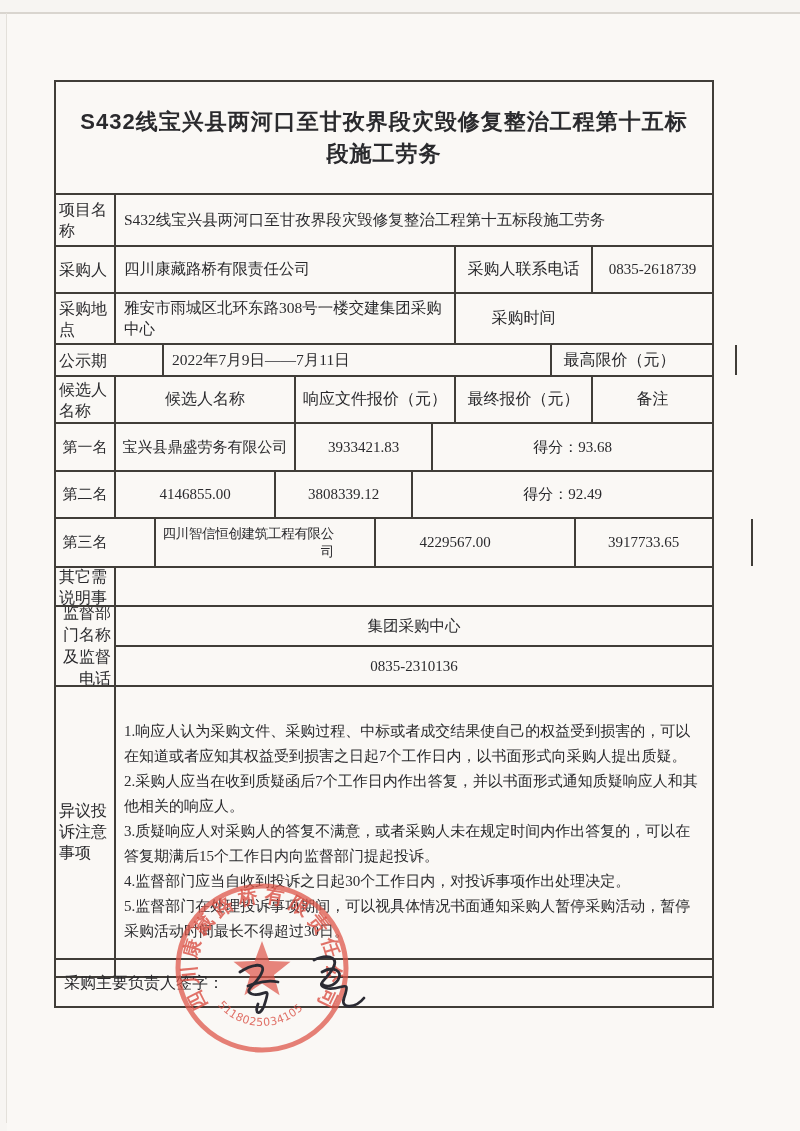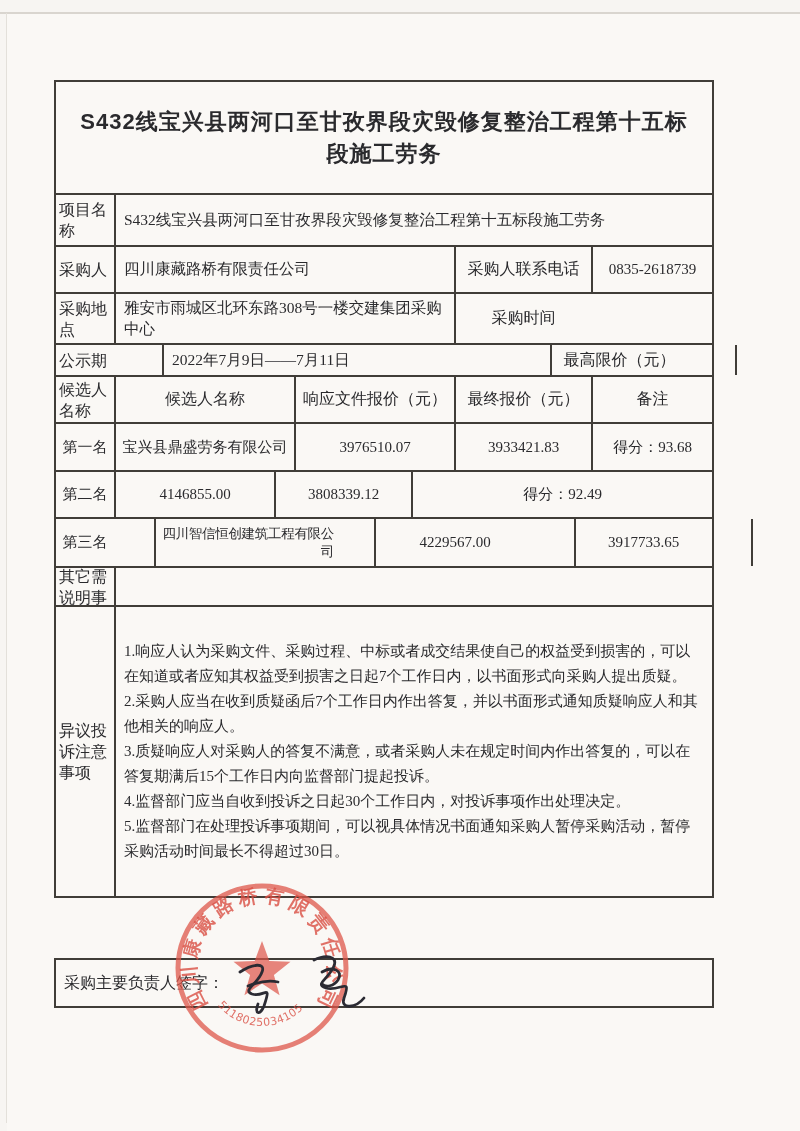--- a/index.html
+++ b/index.html
@@ -105,21 +105,20 @@
     <div class="cell w-label lbl">候选人名称</div>
     <div class="cell w-name ctr hdr">候选人名称</div>
     <div class="cell w-bid ctr hdr">响应文件报价（元）</div>
     <div class="cell w-c3 ctr hdr">最终报价（元）</div>
     <div class="cell w-rest ctr hdr">备注</div>
   </div>
 
   <div class="row" style="height:46px;">
     <div class="cell w-label ctr" style="font-size:15px;">第一名</div>
     <div class="cell w-name ctr" style="font-size:15px;">宝兴县鼎盛劳务有限公司</div>
-    <div class="cell w-bid ctr num">3976510.07</div>
     <div class="cell w-c3 ctr num">3933421.83</div>
     <div class="cell w-rest ctr" style="font-size:15px;">得分：93.68</div>
   </div>
 
   <div class="row" style="height:45px;">
     <div class="cell w-label ctr" style="font-size:15px;font-family:Liberation Serif, serif;">第二名</div>
     <div class="cell w-bid ctr num">4146855.00</div>
     <div class="cell w-c3 ctr num">3808339.12</div>
     <div class="cell w-rest ctr" style="font-size:15px;">得分：92.49</div>
   </div>
@@ -130,20 +129,27 @@
     <div class="cell w-bid ctr num">4229567.00</div>
     <div class="cell w-c3 ctr num">3917733.65</div>
     <div class="cell w-rest ctr" style="font-size:15px;">得分：91.09</div>
   </div>
 
   <div class="row" style="height:37px;">
     <div class="cell w-label lbl">其它需说明事</div>
     <div class="cell w-rest val"></div>
   </div>
 
+  <div class="row" style="height:78px;">
+    <div class="cell w-label lbl ctr" style="line-height:22px;">监督部门名称及监督电话</div>
+    <div class="stack">
+      <div class="substack" style="height:38px;font-size:15.5px;border-left:2px solid #403d38;">集团采购中心</div>
+      <div class="substack sub2 num" style="flex:1;border-left:2px solid #403d38;">0835-2310136</div>
+    </div>
+  </div>
 
   <div class="row" style="height:289px;">
     <div class="cell w-label lbl">异议投诉注意事项</div>
     <div class="obj-wrap">
       <div class="obj-text">
         <div>1.响应人认为采购文件、采购过程、中标或者成交结果使自己的权益受到损害的，可以在知道或者应知其权益受到损害之日起7个工作日内，以书面形式向采购人提出质疑。</div>
         <div>2.采购人应当在收到质疑函后7个工作日内作出答复，并以书面形式通知质疑响应人和其他相关的响应人。</div>
         <div>3.质疑响应人对采购人的答复不满意，或者采购人未在规定时间内作出答复的，可以在答复期满后15个工作日内向监督部门提起投诉。</div>
         <div>4.监督部门应当自收到投诉之日起30个工作日内，对投诉事项作出处理决定。</div>
         <div>5.监督部门在处理投诉事项期间，可以视具体情况书面通知采购人暂停采购活动，暂停采购活动时间最长不得超过30日。</div>

